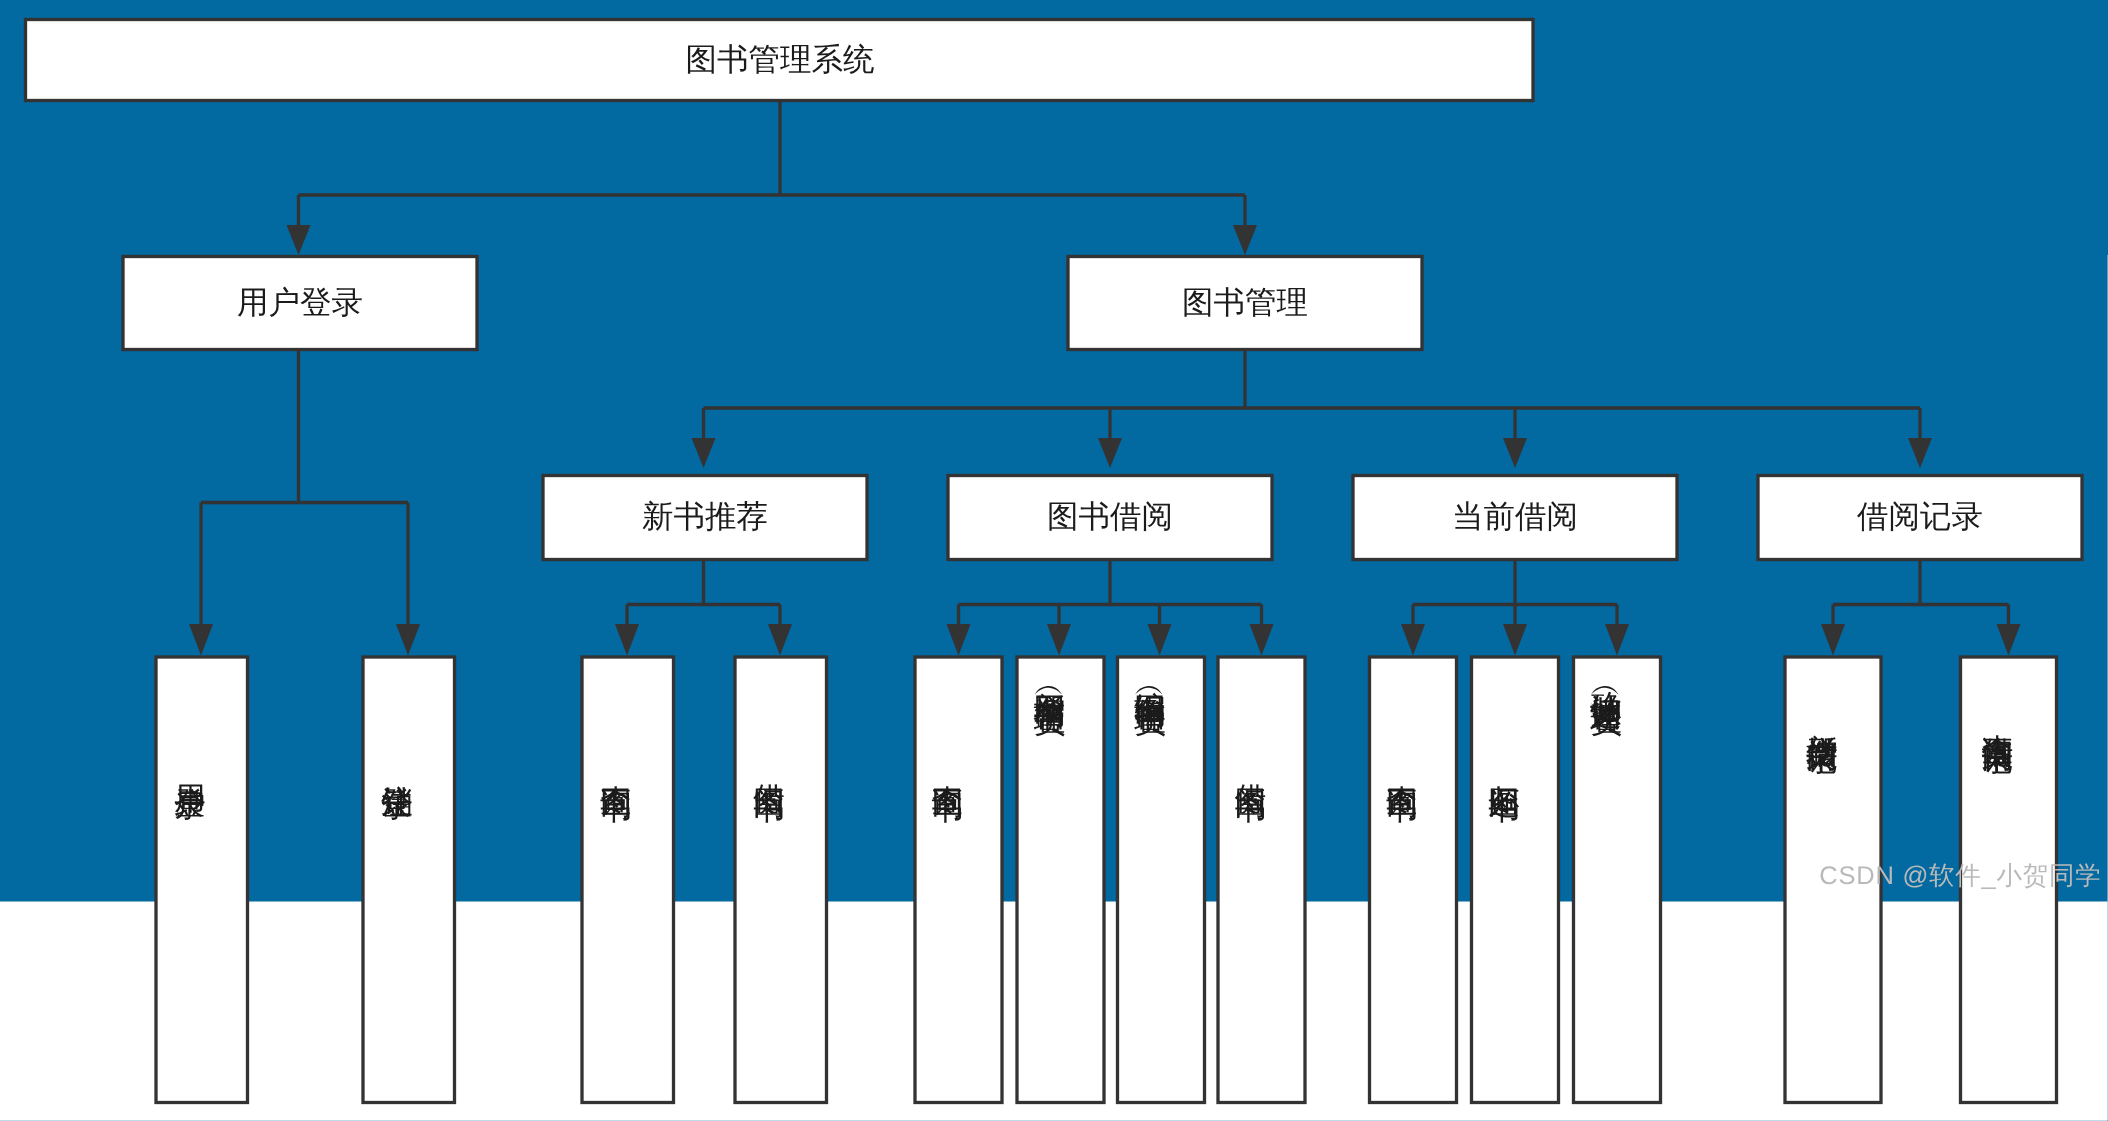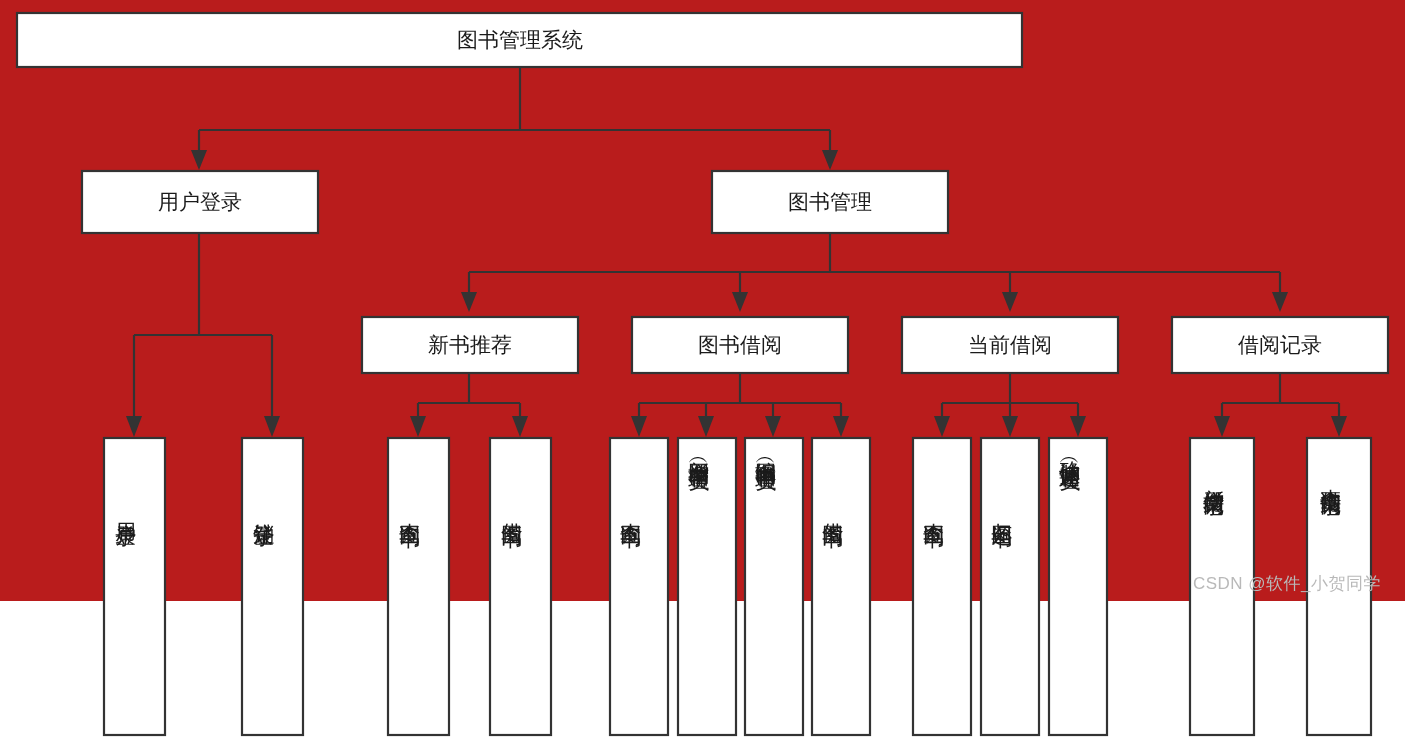--- a/index.html
+++ b/index.html
@@ -10,21 +10,21 @@
   body {
     width: 1405px;
     height: 747px;
     font-family: "Liberation Sans", "DejaVu Sans", sans-serif;
     overflow: hidden;
   }
   #diagram-root {
     position: relative;
     width: 1405px;
     height: 601px;
-    background: #b91c1c;
+    background: #0369a1;
   }
   #tree-svg {
     position: absolute;
     left: 0;
     top: 0;
     width: 1405px;
     height: 747px;
     display: block;
   }
   .node-box {
@@ -54,21 +54,21 @@
     font-size: 21px;
     fill: #1b1b1b;
     writing-mode: vertical-rl;
     text-orientation: upright;
     dominant-baseline: hanging;
     text-anchor: start;
     letter-spacing: 1.5px;
   }
   .watermark {
     position: absolute;
-    right: 24px;
+    right: 4px;
     bottom: 6px;
     font-family: "Liberation Sans", "DejaVu Sans", sans-serif;
     font-size: 17px;
     color: #b9b9b9;
     letter-spacing: 0.5px;
     white-space: nowrap;
     pointer-events: none;
   }
 </style>
 </head>

